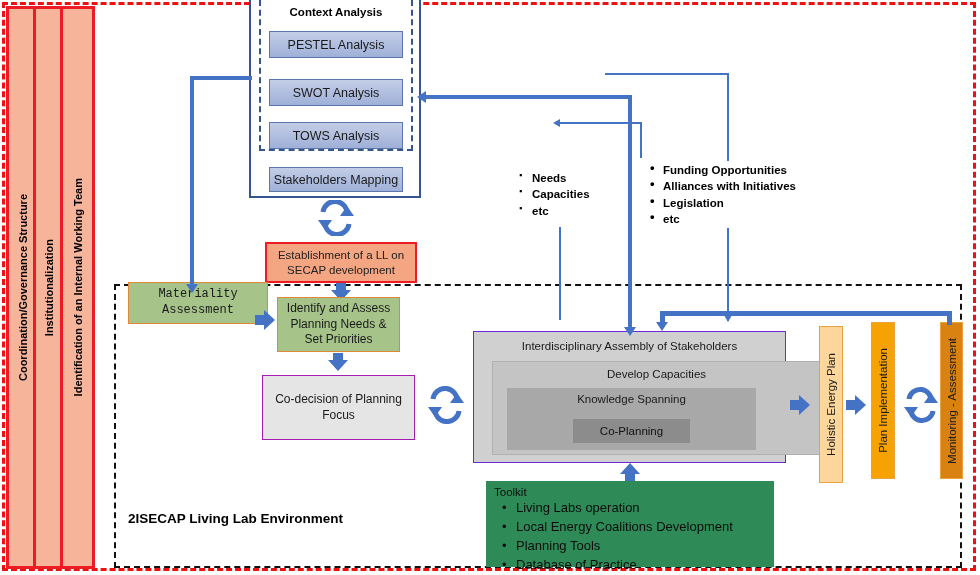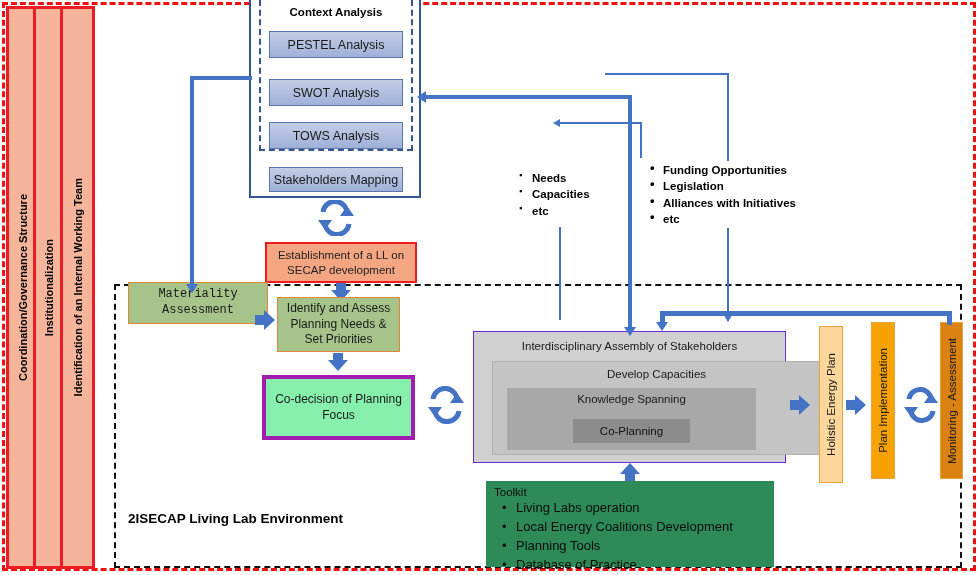--- a/index.html
+++ b/index.html
@@ -61,21 +61,21 @@
     font-size:11.5px;color:#222;line-height:1.25;padding:0 4px;
   }
 
   .greenbox{
     position:absolute;box-sizing:border-box;background:#a6c48a;border:1.5px solid #e0883a;
     display:flex;align-items:center;justify-content:center;text-align:center;
     font-size:12px;color:#1a1a1a;line-height:1.3;
   }
 
   .greybox{
-    position:absolute;box-sizing:border-box;background:#86efac;border:4px solid #a21caf;
+    position:absolute;box-sizing:border-box;background:#e5e5e5;border:1px solid #a21caf;
     display:flex;align-items:center;justify-content:flex-end;text-align:center;
     font-size:12px;color:#1a1a1a;line-height:1.3;
   }
 
   
   .asm-1{position:absolute;left:473px;top:331px;width:313px;height:132px;background:#d0d0d0;border:1px solid #6d28d9;box-sizing:border-box;}
   .asm-1-t{position:absolute;left:0;top:8px;width:100%;text-align:center;font-size:11.5px;color:#1a1a1a;}
   .asm-2{position:absolute;left:18px;top:29px;width:329px;height:94px;background:#c4c4c4;border:1px solid #b0b0b0;box-sizing:border-box;}
   .asm-2-t{position:absolute;left:0;top:6px;width:100%;text-align:center;font-size:11.5px;color:#1a1a1a;}
   .asm-3{position:absolute;left:14px;top:26px;width:249px;height:62px;background:#a8a8a8;box-sizing:border-box;}
@@ -219,22 +219,22 @@
   </svg>
 
   <div class="bullets" style="left:519px;top:170px;">
     <div>Needs</div>
     <div>Capacities</div>
     <div>etc</div>
   </div>
 
   <div class="bullets round" style="left:650px;top:162px;">
     <div>Funding Opportunities</div>
+    <div>Alliances with Initiatives</div>
     <div>Legislation</div>
-    <div>Alliances with Initiatives</div>
     <div>etc</div>
   </div>
 
   <div class="asm-1">
     <div class="asm-1-t">Interdisciplinary Assembly of Stakeholders</div>
     <div class="asm-2">
       <div class="asm-2-t">Develop Capacities</div>
       <div class="asm-3">
         <div class="asm-3-t">Knowledge Spanning</div>
         <div class="asm-4">

